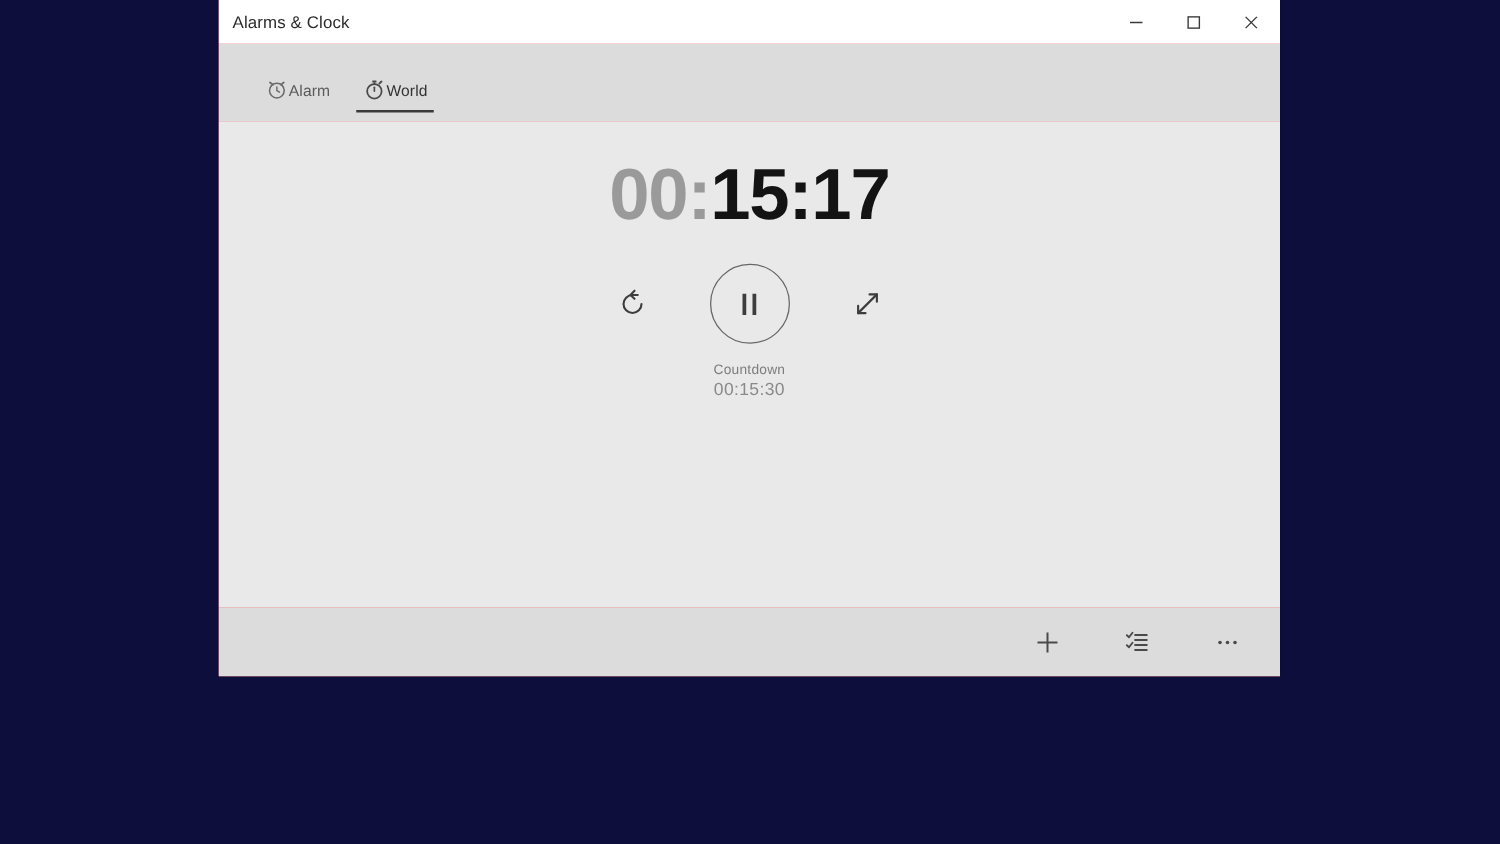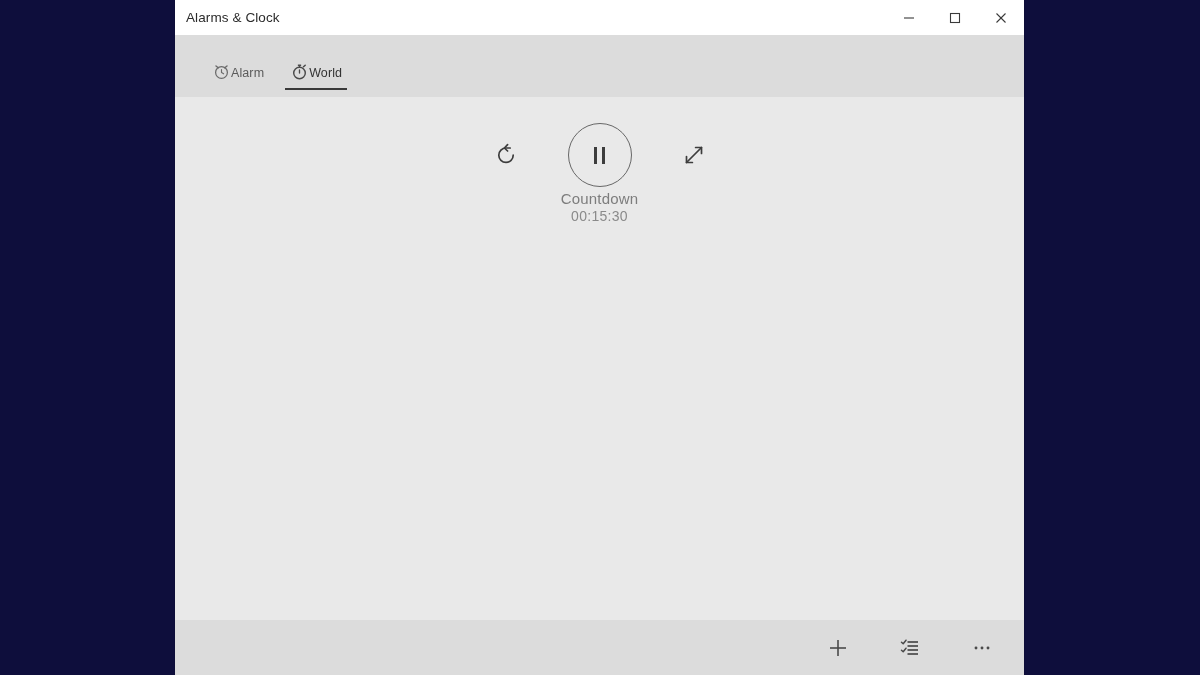--- a/index.html
+++ b/index.html
@@ -14,21 +14,21 @@
     overflow: hidden;
     position: relative;
   }
 
   
   #app-window {
     position: absolute;
     left: 175px;
     top: 0;
     width: 849px;
-    height: 675px;
+    height: 541px;
     background: #ef4444;
     display: flex;
     flex-direction: column;
     box-shadow: 0 0 0 1px rgba(0,0,0,0.06);
     justify-content: space-between;
   }
 
   
   #title-bar {
     height: 35px;
@@ -157,22 +157,22 @@
     gap: 5px;
   }
   .pause-bars span {
     display: block;
     width: 3px;
     height: 17px;
     background: #3d3d3d;
   }
 
   #timer-name {
-    margin-top: 3px;
-    font-size: 15px;
+    margin-top: 15px;
+    font-size: 11px;
     color: #7d7d7d;
     letter-spacing: 0.2px;
   }
   #timer-total {
     margin-top: 1px;
     font-size: 14px;
     color: #8a8a8a;
     letter-spacing: 0.3px;
   }
 
@@ -250,20 +250,23 @@
         </svg>
       </span>
       <span class="tab-label">World</span>
     </div>
 
 
   </div>
 
   <div id="timer-content">
 
+    <div id="timer-display">
+      <span id="timer-hours">00</span><span id="timer-sep-1">:</span><span id="timer-minutes">15</span><span id="timer-sep-2">:</span><span id="timer-seconds">17</span>
+    </div>
 
     <div id="timer-controls">
 
       <div class="ctrl-icon-btn">
         <svg width="26" height="26" viewBox="0 0 26 26">
           <path d="M20.2 13.2 A7.2 7.2 0 1 1 13.0 6.0 L17.2 6.0" fill="none" stroke="#3d3d3d" stroke-width="1.7" stroke-linecap="round"></path>
           <path d="M14.6 2.6 L11.4 6.0 L14.6 9.0" fill="none" stroke="#3d3d3d" stroke-width="1.7" stroke-linecap="round" stroke-linejoin="round"></path>
         </svg>
       </div>
 

